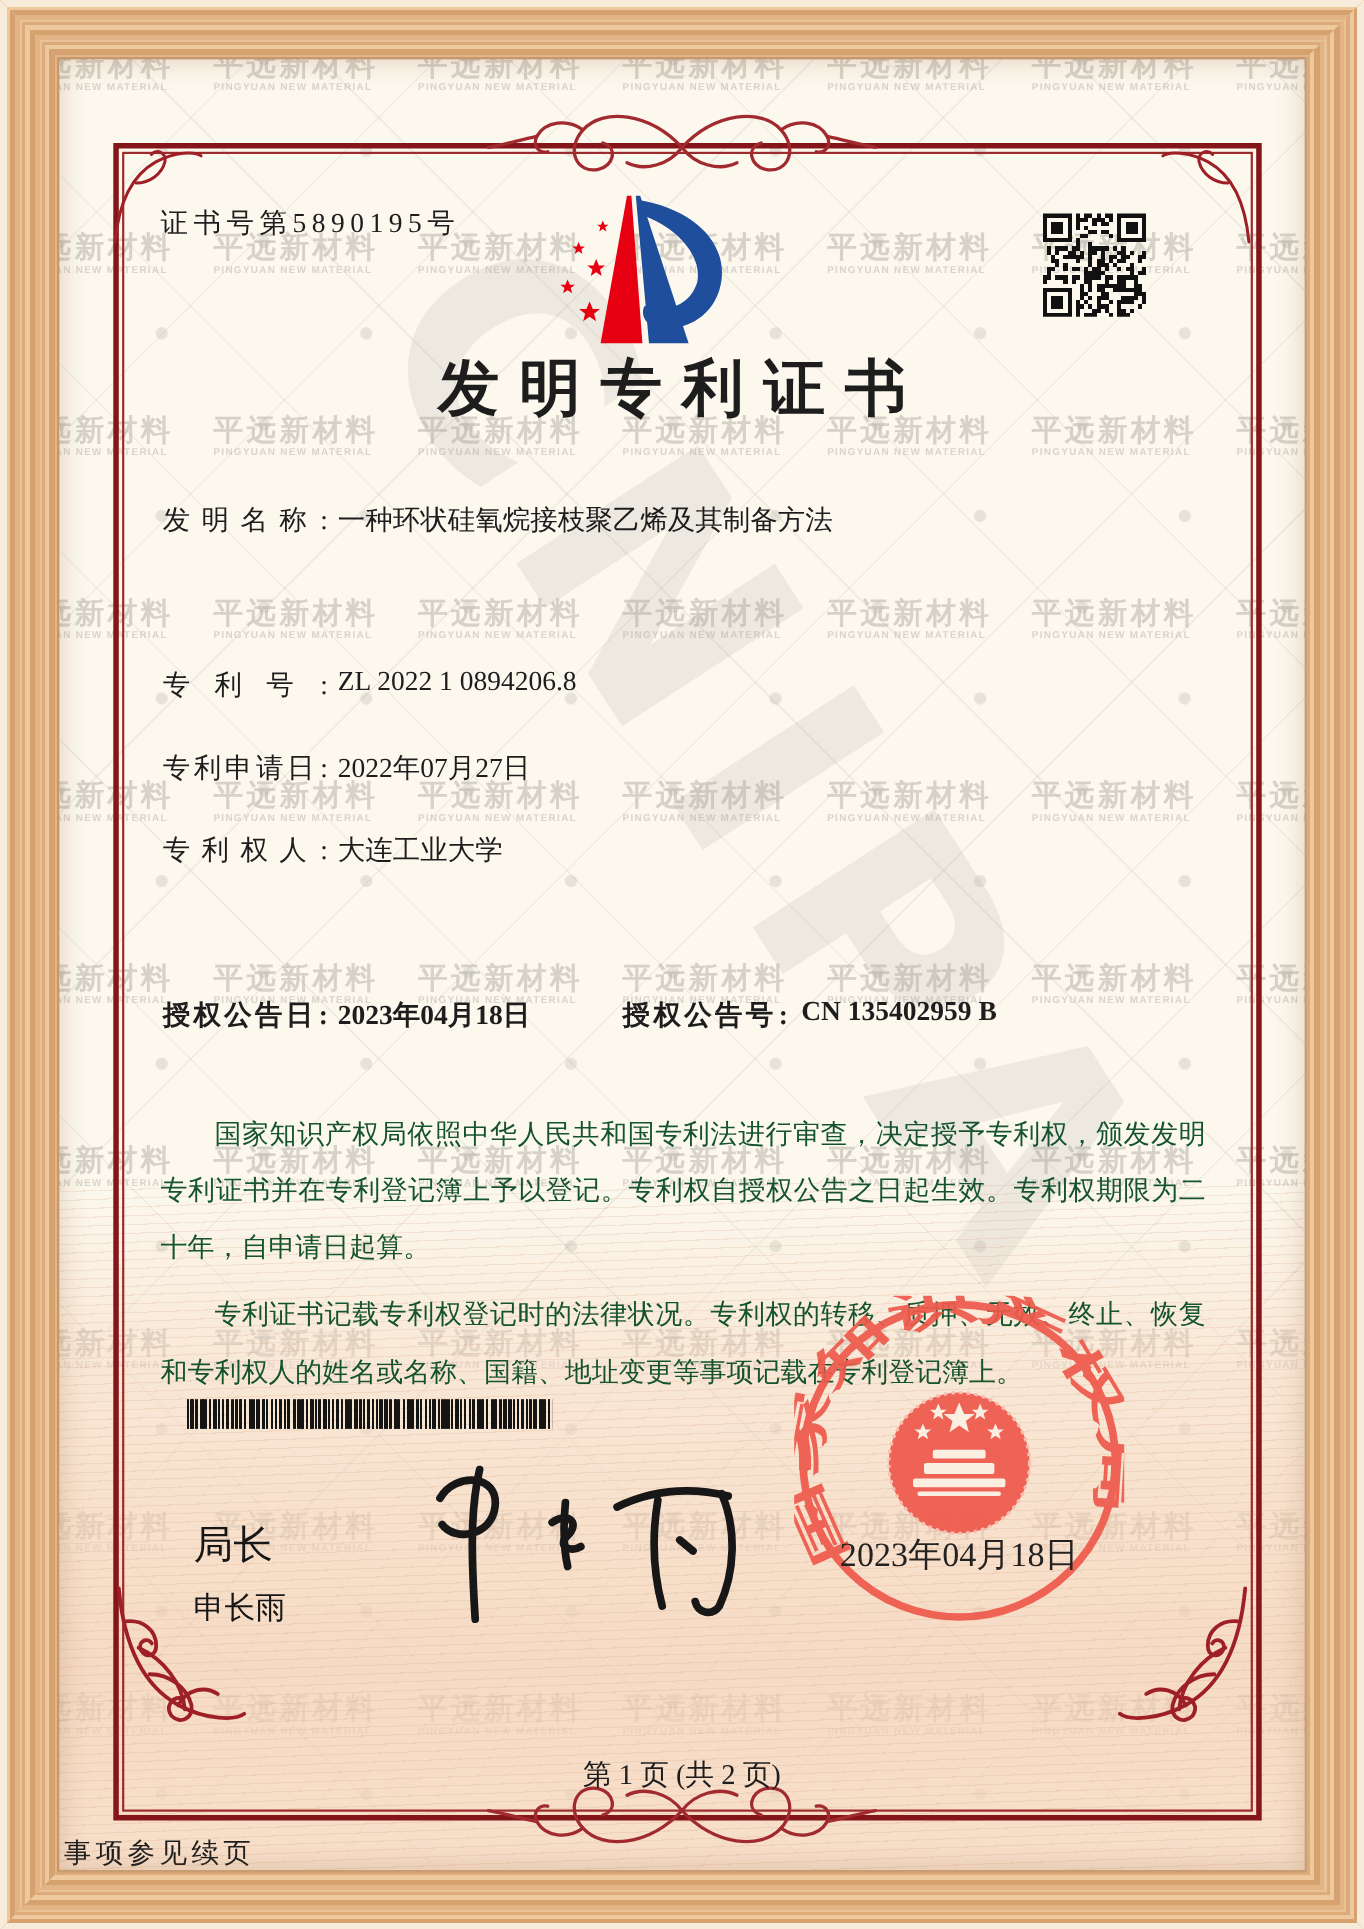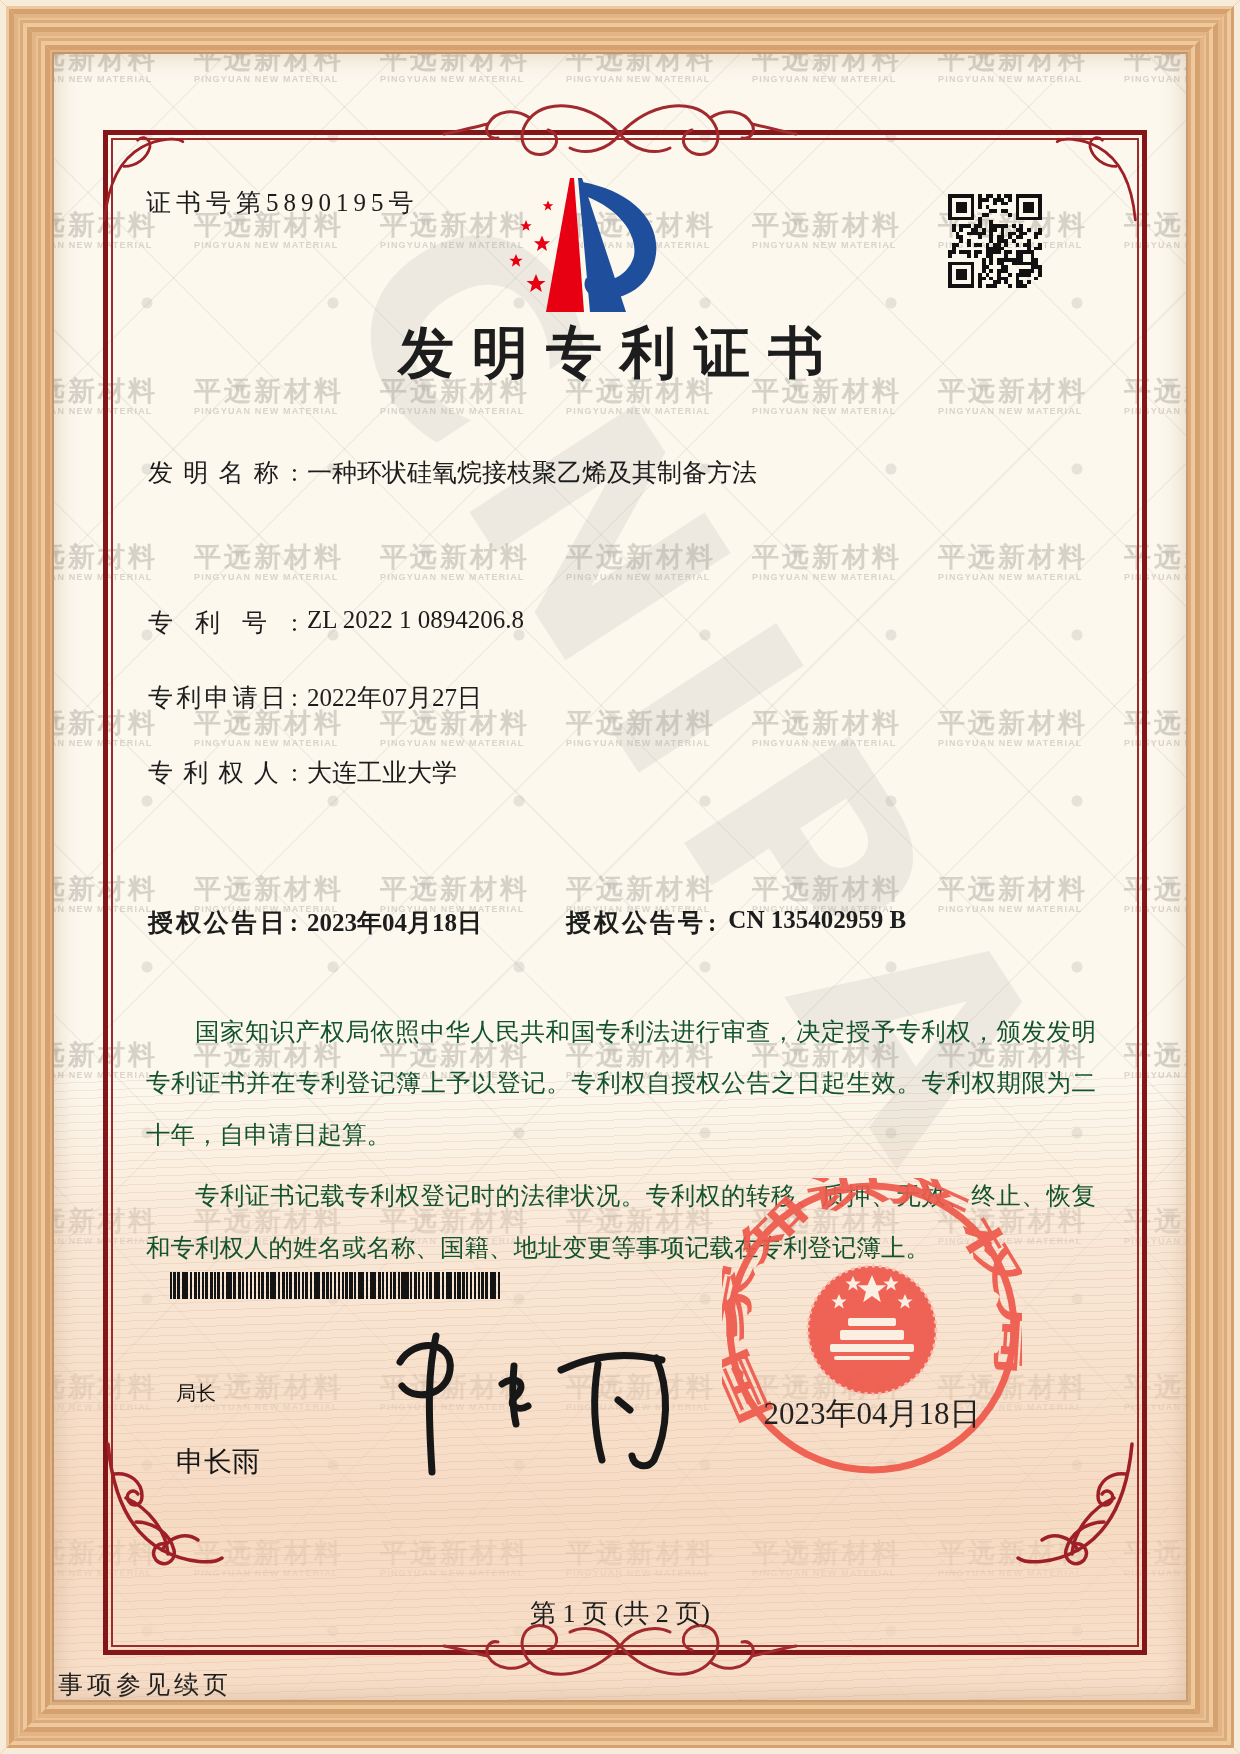--- a/index.html
+++ b/index.html
@@ -78,21 +78,21 @@
   .fpair2 .flabel{width:auto;text-align:left;text-align-last:auto;letter-spacing:3px;}
   #paragraphs{left:146px;top:1006px;width:950px;font-size:24.5px;line-height:2.1;
     text-align:justify;color:#14532d;}
   #paragraphs p{margin:0 0 10px 0;text-indent:2em;}
   #barcode{left:170px;top:1272px;width:332px;height:27px;z-index:4;
     background:
       repeating-linear-gradient(90deg,#141414 0 2px,transparent 2px 4px),
       repeating-linear-gradient(90deg,#141414 0 1px,transparent 1px 7px),
       repeating-linear-gradient(90deg,transparent 0 3px,#141414 3px 5px,transparent 5px 11px);}
   #director-title{left:176px;top:1380px;font-family:Liberation Sans, sans-serif;
-    font-size:20px;color:#161616;}
+    font-size:36px;color:#161616;}
   #director-name{left:176px;top:1443px;font-family:"Liberation Sans",sans-serif;
     font-size:28px;color:#161616;}
   #signature{left:356px;top:1308px;width:350px;height:180px;z-index:4;}
   #seal{left:722px;top:1178px;width:300px;height:300px;z-index:5;opacity:.93;}
   #page-indicator{left:0;top:1596px;width:1240px;text-align:center;font-size:26px;z-index:4;}
   #continuation-note{left:0;top:1668px;width:1240px;font-size:25px;
     letter-spacing:4px;z-index:4;}
 </style>
 </head>
 <body>

